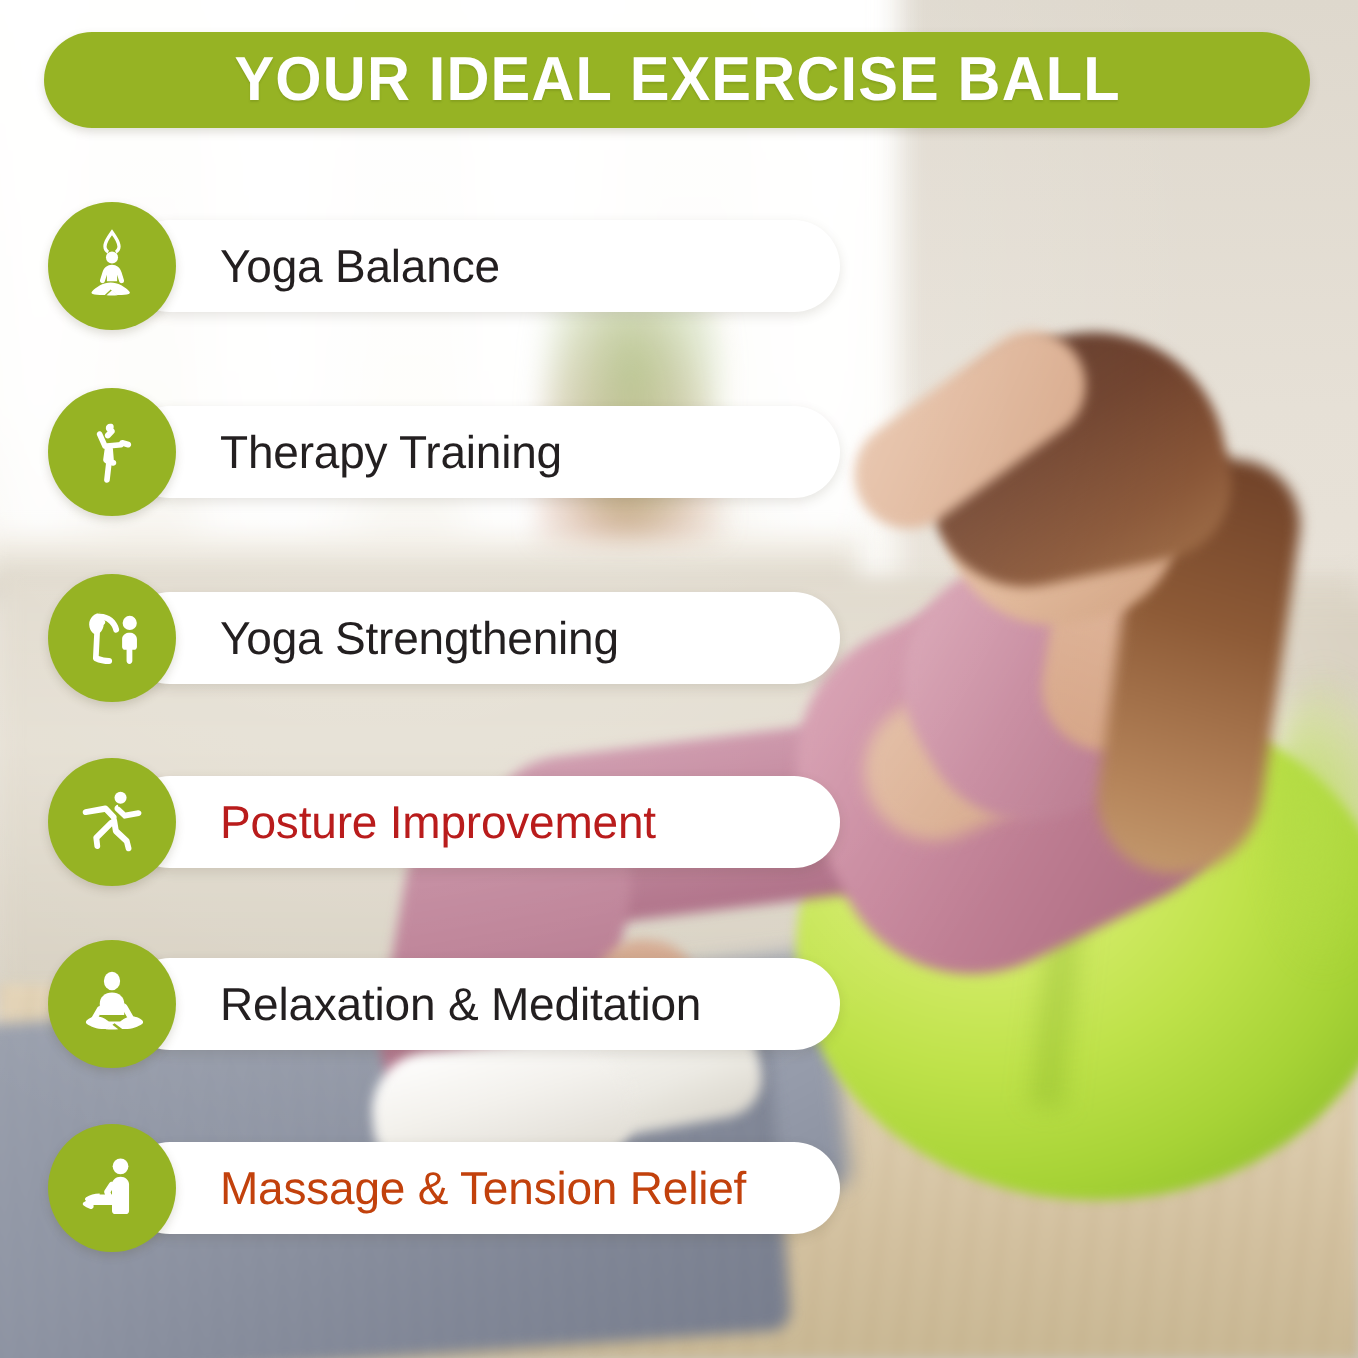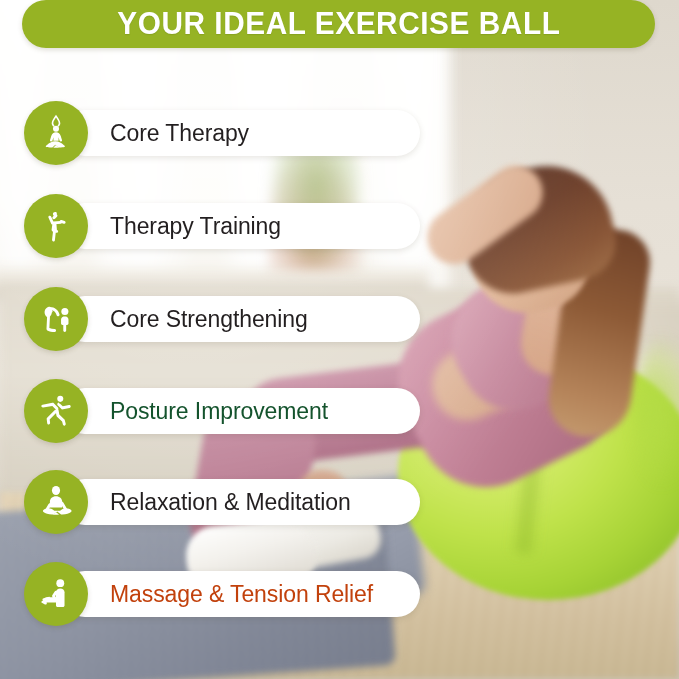--- a/index.html
+++ b/index.html
@@ -227,21 +227,21 @@
 
   
   .bg-veil {
     inset:0;
     background:radial-gradient(ellipse at 28% 22%, rgba(255,255,255,.30) 0%, rgba(255,255,255,0) 60%);
   }
 
   
   .header-pill {
     position:absolute;
-    left:22px; top:0; width:633px; height:48px;
+    left:22px; top:16px; width:633px; height:48px;
     background:#96b324;
     border-radius:24px;
     display:flex; align-items:center; justify-content:center;
     box-shadow:0 2px 5px rgba(80,70,40,.18);
   }
   .header-title {
     color:#ffffff;
     font-size:31px;
     font-weight:bold;
     letter-spacing:.6px;
@@ -321,21 +321,21 @@
   </div>
 
   <div class="header-pill" style="background: rgb(150, 179, 36);">
     <span class="header-title" style="color: rgb(255, 255, 255);">YOUR IDEAL EXERCISE BALL</span>
   </div>
 
   <div class="features">
 
     <div class="feature-row" style="top:101px">
       <div class="feature-pill" style="width: 358px; background: rgb(255, 255, 255);">
-        <span class="feature-label" style="color: rgb(35, 31, 32);">Core Therapy</span>
+        <span class="feature-label" style="color: rgb(35, 31, 32);">Yoga Balance</span>
       </div>
       <div class="feature-icon" style="background: rgb(150, 179, 36);">
         <svg viewBox="0 0 64 64" aria-hidden="true">
           <g fill="#ffffff">
             <path d="M32 4c-3.2 4.6-6.6 9.1-6.6 13.2 0 2.4 1.3 4.3 3.2 5.3l1.1-2.2c-1.1-.7-1.8-1.8-1.8-3.1 0-2.7 2.1-5.9 4.1-8.7 2 2.8 4.1 6 4.1 8.7 0 1.3-.7 2.4-1.8 3.1l1.1 2.2c1.9-1 3.2-2.9 3.2-5.3C38.6 13.1 35.2 8.6 32 4z"></path>
             <circle cx="32" cy="25.5" r="4.6"></circle>
             <path d="M32 31c-3.5 0-6.2 2.3-7.2 5.5l-1.9 6.1c-.3 1 .2 2 1.2 2.4 1 .3 2-.2 2.4-1.2l1.6-5.2v5.1h7.8v-5.1l1.6 5.2c.3 1 1.4 1.5 2.4 1.2 1-.3 1.5-1.4 1.2-2.4l-1.9-6.1C38.2 33.3 35.5 31 32 31z"></path>
             <path d="M31 44.5c-2.6 0-5.3.7-8.1 2.2-2.9 1.6-5 3.5-6.1 4.7-.7.8-.5 1.6.5 1.9 1.5.4 4.3.8 7.9.8h1.3l4.5-4.2 4.5 4.2h1.3c3.6 0 6.4-.4 7.9-.8 1-.3 1.2-1.1.5-1.9-1.1-1.2-3.2-3.1-6.1-4.7-2.8-1.5-5.5-2.2-8.1-2.2z"></path>
             <path d="M32 50.4l-4.2 3.9c1.3.1 2.7.2 4.2.2s2.9-.1 4.2-.2L32 50.4z"></path>
           </g>
@@ -355,37 +355,37 @@
             <path d="M39.8 22.8c-1 0-1.9.6-2.2 1.5-.4 1.2.3 2.4 1.5 2.8l4.6 1.4c1.2.4 2.4-.3 2.8-1.5.4-1.2-.3-2.4-1.5-2.8l-4.6-1.4c-.2 0-.4 0-.6 0z"></path>
             <path d="M26.6 28.2l-1.3 9.6c-.1.9.3 1.7 1 2.2l1.1.7-1.4 12.4c-.1 1.2.7 2.3 1.9 2.4 1.2.1 2.3-.7 2.4-1.9l1.6-14.1c.1-.9-.3-1.8-1.1-2.2l-1-.6 1.1-8c.2-1.2-.7-2.3-1.9-2.5-1.2-.2-2.3.7-2.4 2z"></path>
             <path d="M30.7 27.8c-1.2.1-2.1 1.1-2 2.3l.8 10c.1 1 .8 1.8 1.7 2l1.3.3c1.2.3 2.4-.4 2.7-1.6.3-1.2-.4-2.4-1.6-2.7l-.2 0-.7-8.5c-.1-1.2-1-2-2-1.8z"></path>
           </g>
         </svg>
       </div>
     </div>
 
     <div class="feature-row" style="top:287px">
       <div class="feature-pill" style="width: 358px; background: rgb(255, 255, 255);">
-        <span class="feature-label" style="color: rgb(35, 31, 32);">Core Strengthening</span>
+        <span class="feature-label" style="color: rgb(35, 31, 32);">Yoga Strengthening</span>
       </div>
       <div class="feature-icon" style="background: rgb(150, 179, 36);">
         <svg viewBox="0 0 64 64" aria-hidden="true">
           <g fill="#ffffff">
             <circle cx="45.5" cy="20.5" r="5.4"></circle>
             <path d="M45.5 27.8c-3.2 0-5.8 2.3-5.8 5.1v5.9c0 1.2 1 2.2 2.2 2.2h1.2v8.6c0 1.2 1 2.2 2.2 2.2s2.2-1 2.2-2.2v-8.6h1.3c1.2 0 2.2-1 2.2-2.2v-5.9c0-2.8-2.5-5.1-5.7-5.1z"></path>
             <path d="M23.5 12.8c-4.9 0-8.9 4-8.9 8.9 0 3 1.5 5.7 3.8 7.3l-.9 18.4c0 .9.5 1.7 1.3 2.1 3.4 1.6 7.1 2.4 11 2.4 1.3 0 2.3-1 2.3-2.3s-1-2.3-2.3-2.3c-2.8 0-5.4-.5-7.9-1.5l.9-17.8c1.8-1.6 2.9-4 2.9-6.6 0-1.1-.2-2.2-.6-3.2 3.9.8 7 4 7.9 8 .3 1.2 1.5 2 2.7 1.7 1.2-.3 2-1.5 1.7-2.7-1.5-6.7-7.4-11.6-14.5-11.6-.5 0-1 0-1.4.1.2-.1.4-.1.6-.1-.2 0-.4 0-.6.1-.3-.1-.6-.1-.9-.1z"></path>
             <path d="M25.7 18.1c-.9-.6-2-.9-3.2-.9-1.8 0-3.5.8-4.6 2.1-.8.9-.7 2.3.2 3.1.9.8 2.3.7 3.1-.2.4-.4.8-.6 1.3-.6.4 0 .7.1 1 .3 1 .6 2.4.3 3-.7.7-1.1.4-2.5-.8-3.1z"></path>
           </g>
         </svg>
       </div>
     </div>
 
     <div class="feature-row" style="top:379px">
       <div class="feature-pill" style="width: 358px; background: rgb(255, 255, 255);">
-        <span class="feature-label" style="color: #14532d;">Posture Improvement</span>
+        <span class="feature-label" style="color: #b91c1c;">Posture Improvement</span>
       </div>
       <div class="feature-icon" style="background: rgb(150, 179, 36);">
         <svg viewBox="0 0 64 64" aria-hidden="true">
           <g fill="#ffffff">
             <circle cx="38.5" cy="13.5" r="4.6"></circle>
             <path d="M11.5 22.3c-1.2.2-2 1.4-1.8 2.6.2 1.2 1.4 2 2.6 1.8l14.1-2.4 5.3 5.6c.9.9 2.3.9 3.2.1.9-.9.9-2.3.1-3.2l-6.3-6.6c-.5-.6-1.3-.8-2.1-.7L11.5 22.3z"></path>
             <path d="M36.6 18.9c-1.5.1-2.7 1.3-2.7 2.8 0 .8.3 1.5.9 2l6.3 5.9 11.5-2.2c1.2-.2 2-1.4 1.8-2.6-.2-1.2-1.4-2-2.6-1.8l-9.5 1.8-4.1-3.9c-.5-.5-1.1-.8-1.6-.8z"></path>
             <path d="M34.1 27.6c-1.8.3-3 2-2.7 3.8l1.3 7.8c.1.6.4 1.1.8 1.5l7.8 7.3 1.2 4.7c.3 1.2 1.5 1.9 2.7 1.6 1.2-.3 1.9-1.5 1.6-2.7l-1.5-5.9c-.1-.5-.4-.9-.8-1.2l-7.5-7-1.1-6.7c-.2-1.6-1.5-2.7-3.1-2.5l.6-.7-.3.1c-.3 0-.6 0-.9 0 .3 0 .6 0 .9 0z"></path>
             <path d="M32.1 30.4c-.8-.2-1.7 0-2.3.6L18.5 42.3c-.5.5-.8 1.2-.7 1.9l.8 6.4c.2 1.2 1.3 2.1 2.5 1.9 1.2-.2 2.1-1.3 1.9-2.5l-.6-5.1 10.1-10.1c.9-.9.9-2.3 0-3.2-.1-.1-.2-.2-.4-.2z"></path>
           </g>

